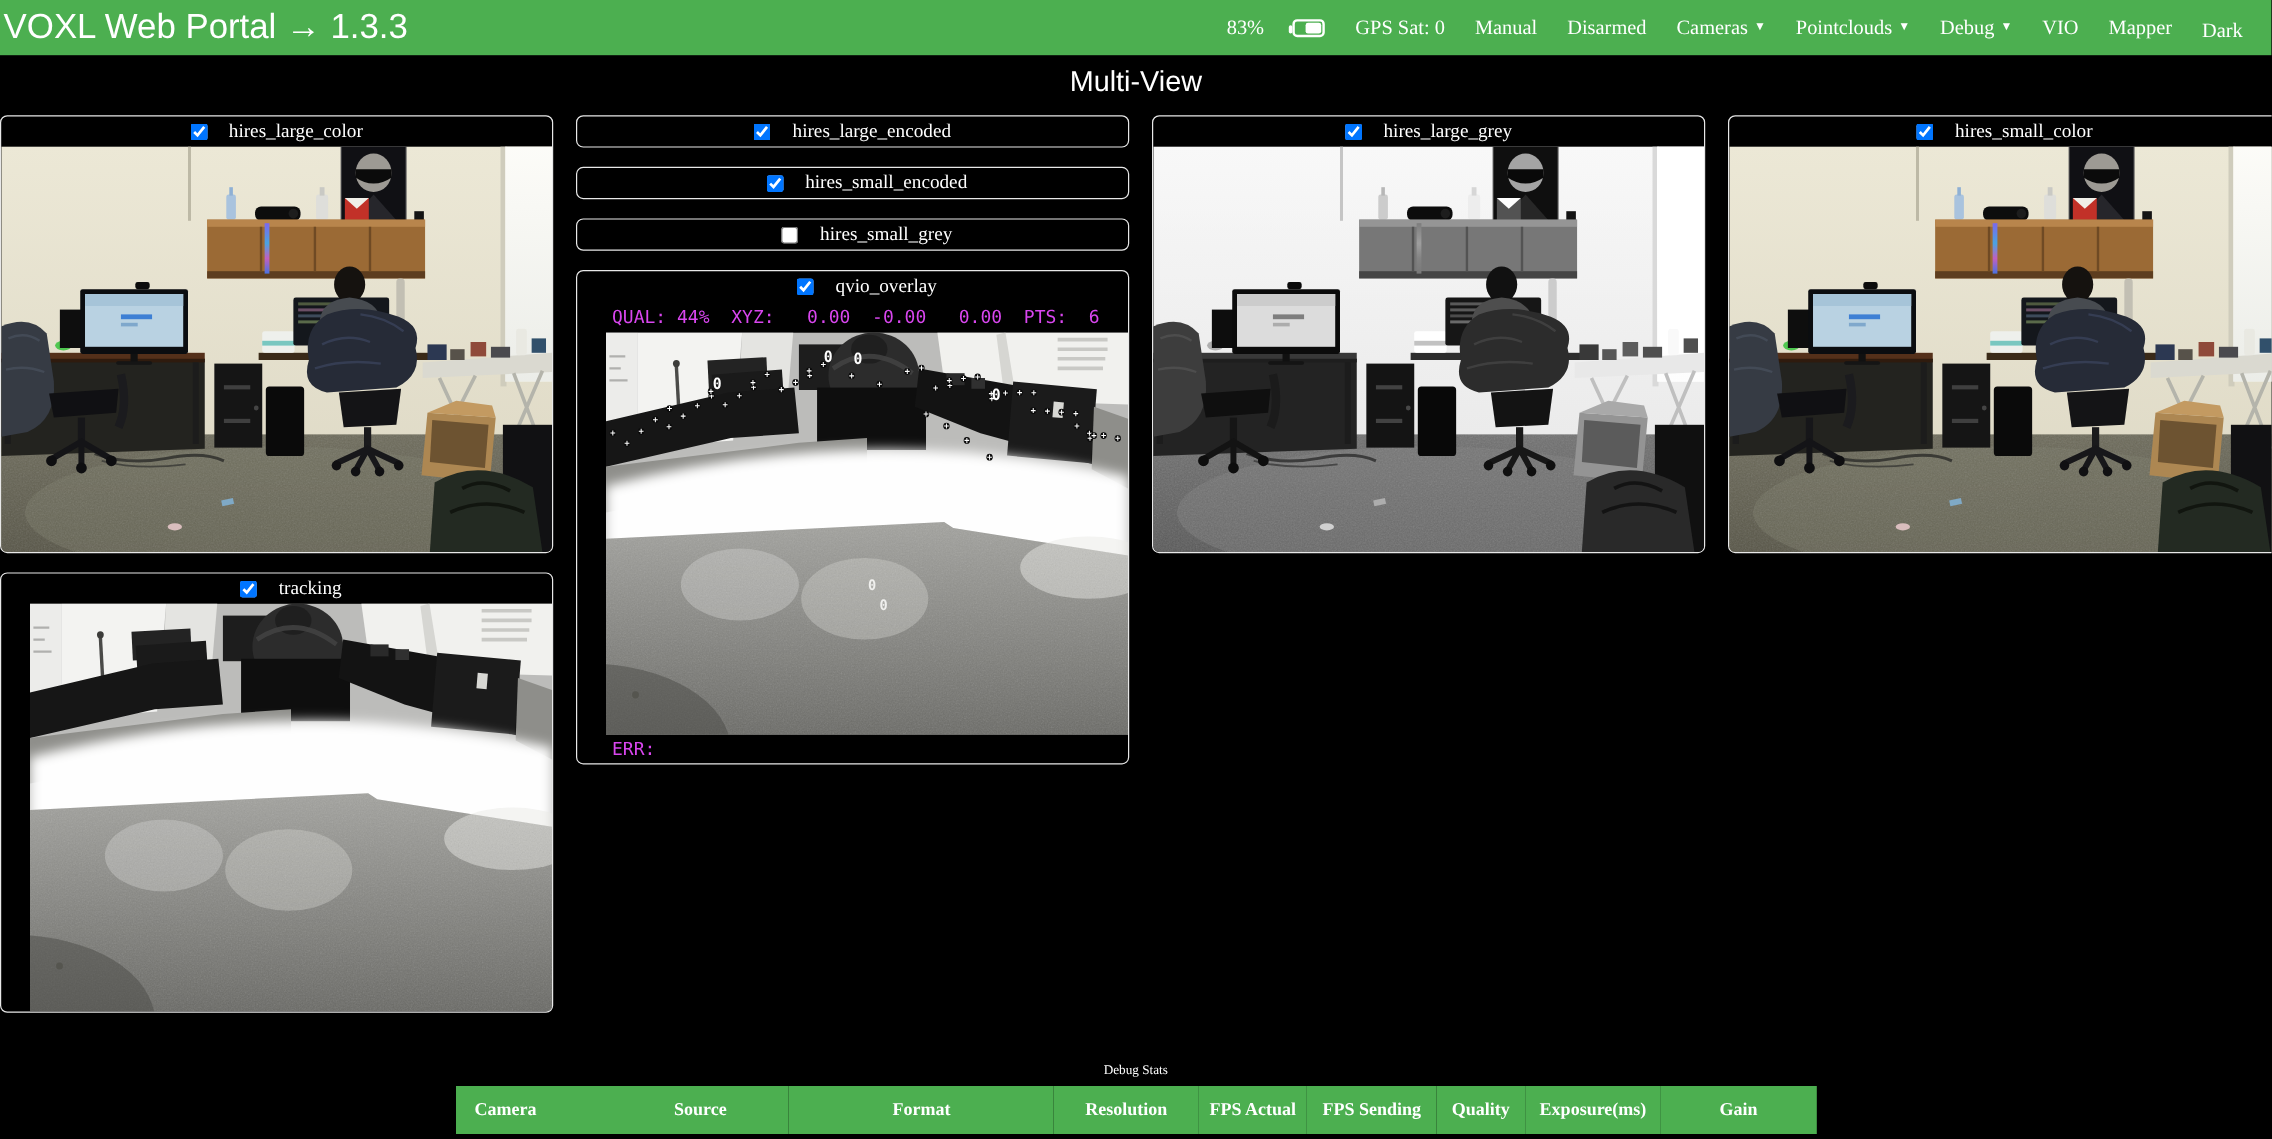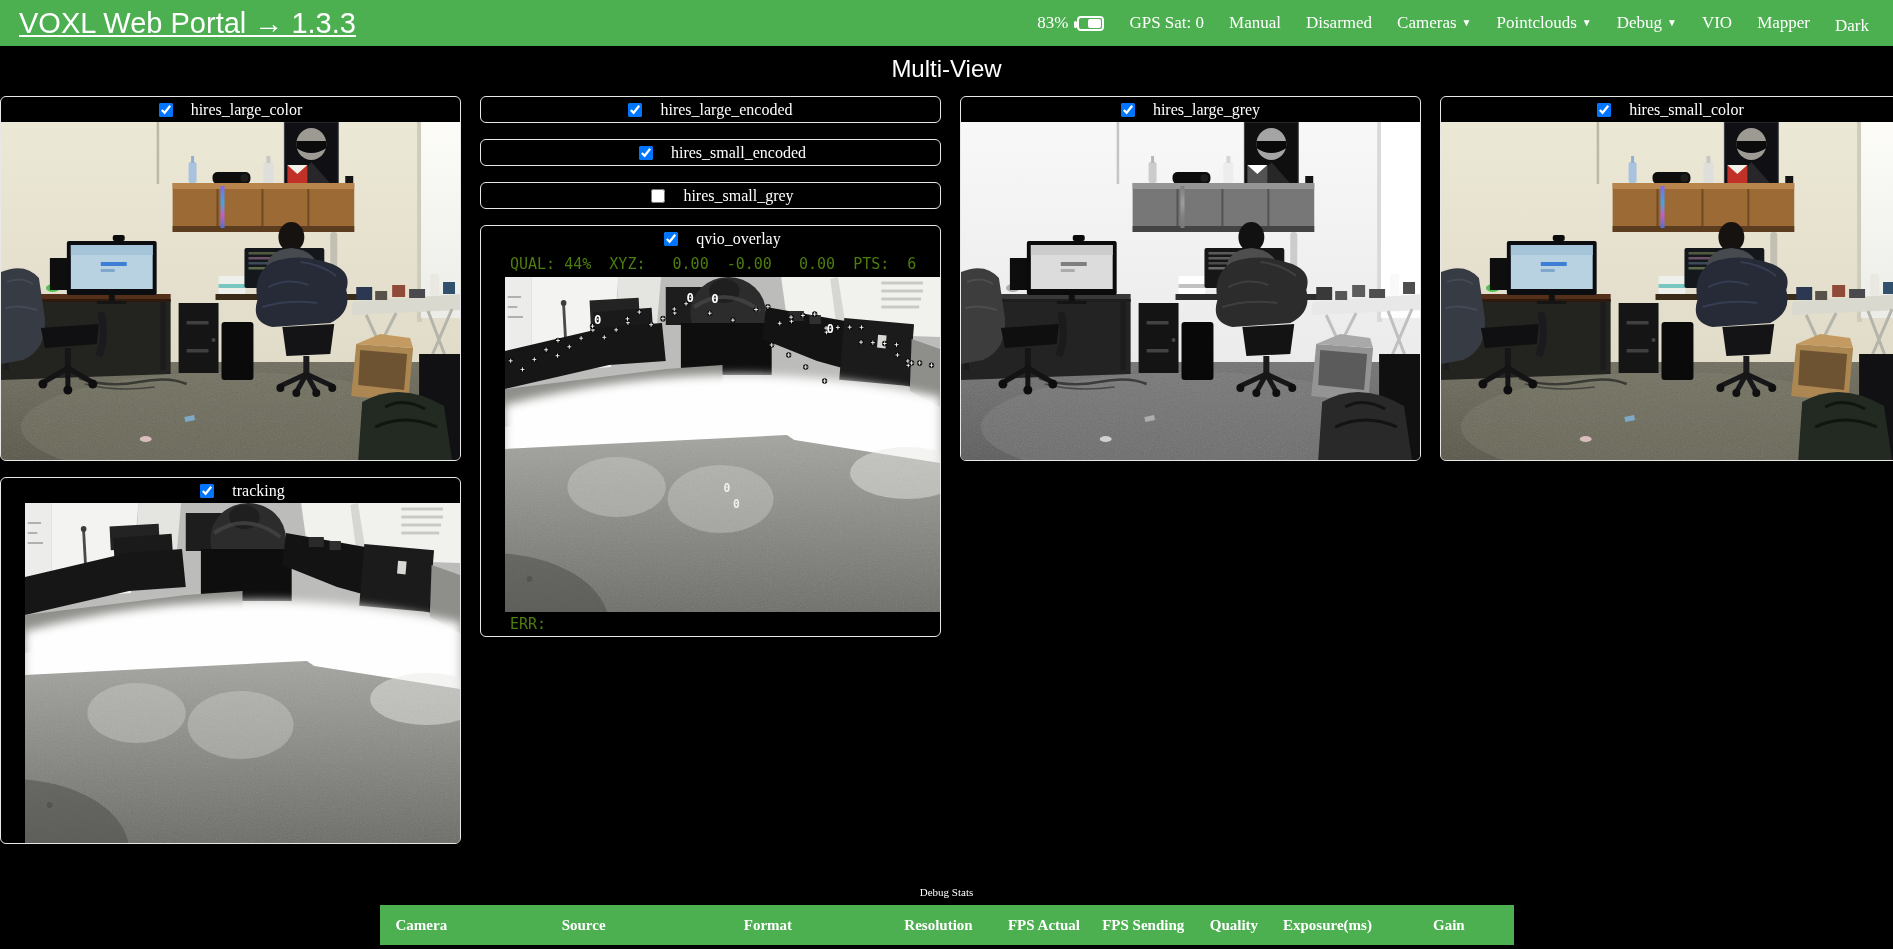--- a/index.html
+++ b/index.html
@@ -4,41 +4,41 @@
 <style>
   :root{ --accent:#4caf50; }
   *{box-sizing:border-box;}
   html,body{margin:0;padding:0;}
   body{
     width:1893px;height:949px;overflow:hidden;background:#000;color:#fff;
     font-family:"Liberation Serif",serif;
   }
   
   .app-header{height:46px;background:var(--accent);display:flex;align-items:center;}
-  .app-title{font-family:"Liberation Sans",sans-serif;font-size:29px;font-weight:400;margin-left:19px;white-space:nowrap;text-decoration:underline;}
+  .app-title{font-family:"Liberation Sans",sans-serif;font-size:29px;font-weight:400;margin-left:3px;white-space:nowrap;}
   .nav{margin-left:auto;display:flex;align-items:center;gap:25px;margin-right:24px;font-size:17px;}
   .nav-item{display:flex;align-items:center;gap:5px;white-space:nowrap;cursor:default;}
   .nav-item.link{cursor:pointer;}
   .caret{font-size:10px;line-height:1;}
-  .battery-wrap{display:flex;align-items:center;gap:9px;}
+  .battery-wrap{display:flex;align-items:center;gap:24px;}
   .battery{position:relative;width:27px;height:15px;border:2px solid #fff;border-radius:4px;display:inline-block;}
   .battery::before{content:"";position:absolute;left:-5px;top:3px;width:3px;height:7px;background:#fff;border-radius:2px;}
   .battery::after{content:"";position:absolute;right:1px;top:1px;bottom:1px;width:13px;background:#fff;border-radius:2px;}
   .theme-btn{align-self:flex-start;margin-top:6px;cursor:pointer;}
   
   .page-title{font-family:"Liberation Sans",sans-serif;font-weight:400;font-size:24px;text-align:center;margin:9px 0 13px;}
   .columns{display:flex;gap:19px;width:max-content;}
   .col{width:461px;flex:0 0 461px;display:flex;flex-direction:column;}
   .col > * + *{margin-top:16px;padding-left:24px;}
   .cam-panel{border:1px solid #e8e8e8;border-radius:6px;background:#000;overflow:hidden;}
   .cam-title{height:25px;display:flex;align-items:center;justify-content:center;gap:18px;font-size:16px;color:#fff;}
   .cam-title input{width:14px;height:14px;margin:0;}
   .cam-img{display:block;width:100%;}
   .grayscale{filter:grayscale(1) brightness(1.06) contrast(1.02);}
-  .qvio-stat{font-family:"DejaVu Sans Mono","Liberation Mono",monospace;font-size:15px;line-height:26px;padding-left:5px;white-space:pre;color:#4d7c0f;}
+  .qvio-stat{font-family:"DejaVu Sans Mono","Liberation Mono",monospace;font-size:15px;line-height:26px;padding-left:5px;white-space:pre;color:#d946ef;}
   .qvio-stat.bottom{line-height:24px;}
   
   .debug-title{text-align:center;font-size:11px;margin-top:42px;}
   table.debug{width:1134px;margin:7px auto 0;border-collapse:collapse;table-layout:fixed;}
   table.debug th{background:var(--accent);color:#fff;font-size:15px;font-weight:700;height:40px;text-align:center;font-family:"Liberation Serif",serif;}
   table.debug th.first{text-align:left;padding-left:16px;}
   .hidden-defs{position:absolute;width:0;height:0;overflow:hidden;}
 </style>
 </head>
 <body>

